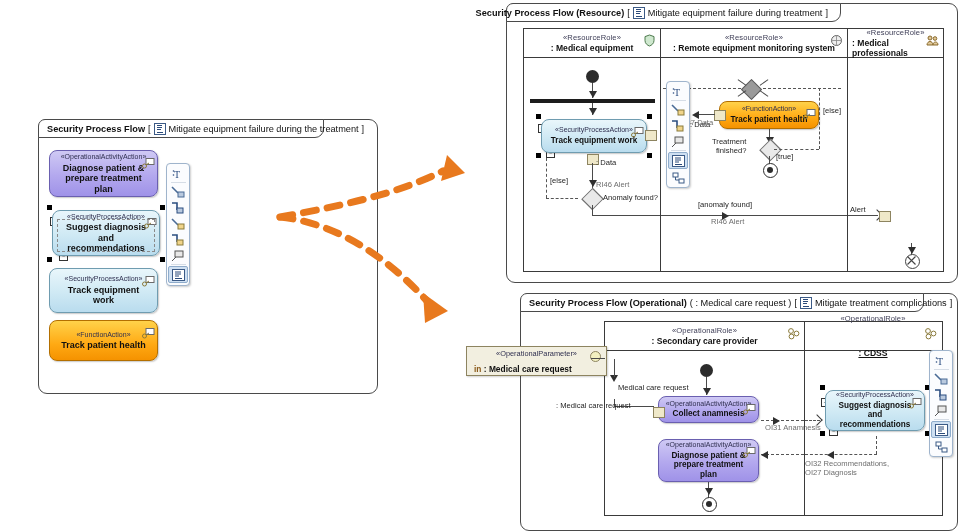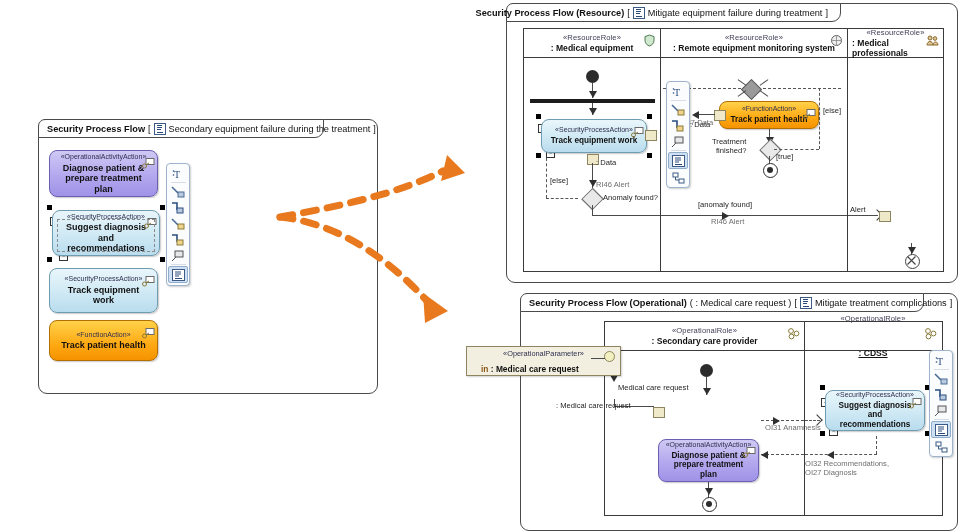--- a/index.html
+++ b/index.html
@@ -63,21 +63,21 @@
   .dash-h{position:absolute;height:0;border-top:1.2px dashed #555;}
   .pinbox{position:absolute;width:10px;height:9px;background:#efe8c9;border:1px solid #8d8460;}
   .lbl{position:absolute;font-size:7.6px;color:#1d1d1d;white-space:nowrap;line-height:9px;}
   .lbl.grey{color:#6e6e6e;}
   .arrow-d{position:absolute;width:0;height:0;border-left:4px solid transparent;border-right:4px solid transparent;border-top:7px solid #2f2f2f;}
   .arrow-r{position:absolute;width:0;height:0;border-top:4px solid transparent;border-bottom:4px solid transparent;border-left:7px solid #2f2f2f;}
   .arrow-l{position:absolute;width:0;height:0;border-top:4px solid transparent;border-bottom:4px solid transparent;border-right:7px solid #2f2f2f;}
   .arrow-open-r{position:absolute;width:7px;height:7px;border-top:1.2px solid #3a3a3a;border-right:1.2px solid #3a3a3a;transform:rotate(45deg);}
 
   
-  .param{position:absolute;background:#f2efe0;border:1px solid #8d8460;padding:2px 14px;
+  .param{position:absolute;background:#f2efe0;border:1px solid #8d8460;padding:2px 7px;
      box-shadow:1px 1px 1.5px rgba(0,0,0,.18);}
   .param .ps{font-size:7.4px;color:#2f2f4f;display:block;line-height:9px;text-align:center;}
   .param .pv{font-size:8.4px;font-weight:bold;line-height:10px;white-space:nowrap;}
   .param .pv .inkw{color:#8a5a1a;font-weight:bold;}
   .param .pdot{position:absolute;right:5px;top:4px;width:9px;height:9px;border-radius:50%;
      background:#f2f0c0;border:1px solid #8d8460;}
 
   
   .palette{position:absolute;background:#fbfcfe;border:1px solid #9fb4cc;border-radius:4px;
      box-shadow:1px 1px 2px rgba(0,0,0,.2);display:flex;flex-direction:column;
@@ -96,21 +96,21 @@
   <div class="frame-title" style="width:264px;">
     <span>Security Process Flow</span>
     <span class="ft-sub">[</span>
     <span style="display:inline-block;width:12px;height:12px;">
       <svg width="12" height="12" viewBox="0 0 12 12">
           <rect x="0.5" y="0.5" width="11" height="11" fill="#fff" stroke="#3b5a86"></rect>
           <path d="M3 2.5h5M3 4.5h5M3 6.5h4" stroke="#2a4a7a" stroke-width="1"></path>
           <path d="M3 9.5h6" stroke="#2a4a7a" stroke-width="1"></path>
         </svg>
     </span>
-    <span class="ft-sub">Secondary equipment failure during the treatment</span>
+    <span class="ft-sub">Mitigate equipment failure during the treatment</span>
     <span class="ft-sub">]</span>
   </div>
 
   <div class="node purple" style="left:10px;top:30px;width:109px;height:47px;">
     <span class="stereo">«OperationalActivityAction»</span>
     <span class="nm">Diagnose patient &amp; prepare treatment plan</span>
     <span class="pin">
       <svg width="13" height="11" viewBox="0 0 13 11">
           <rect x="4" y="0.5" width="8" height="6" fill="#fff" stroke="#6a6a6a"></rect>
           <circle cx="2.5" cy="8" r="2" fill="none" stroke="#8a7a3a"></circle>
@@ -441,20 +441,31 @@
               <circle cx="9.5" cy="6.5" r="2.4" fill="none" stroke="#8a7a3a"></circle>
               <circle cx="4.5" cy="9.5" r="2.4" fill="none" stroke="#8a7a3a"></circle>
             </svg>
         </span>
       </div>
       <div class="lane-body">
         <div class="initial" style="left:95px;top:13px;"></div>
         <div class="line vline" style="left:101px;top:26px;height:18px;"></div>
         <div class="arrow-d" style="left:97.5px;top:37px;"></div>
 
+        <div class="node purple small" style="left:53px;top:45px;width:101px;height:27px;">
+          <span class="stereo">«OperationalActivityAction»</span>
+          <span class="nm">Collect anamnesis</span>
+          <span class="pin">
+            <svg width="13" height="11" viewBox="0 0 13 11">
+                <rect x="4" y="0.5" width="8" height="6" fill="#fff" stroke="#6a6a6a"></rect>
+                <circle cx="2.5" cy="8" r="2" fill="none" stroke="#8a7a3a"></circle>
+                <path d="M4 7l3-2" stroke="#8a7a3a"></path>
+              </svg>
+          </span>
+        </div>
         <div class="pinbox" style="left:48px;top:56px;"></div>
         <div class="lbl" style="left:13px;top:32px;">Medical care request</div>
         <div class="arrow-d" style="left:5px;top:24px;"></div>
         <div class="line vline" style="left:8.5px;top:8px;height:18px;"></div>
         <div class="line" style="left:9px;top:55px;width:40px;height:1px;"></div>
         <div class="line vline" style="left:9px;top:48px;height:8px;"></div>
 
         <div class="node purple small" style="left:53px;top:88px;width:101px;height:43px;">
           <span class="stereo">«OperationalActivityAction»</span>
           <span class="nm">Diagnose patient &amp; prepare treatment plan</span>

